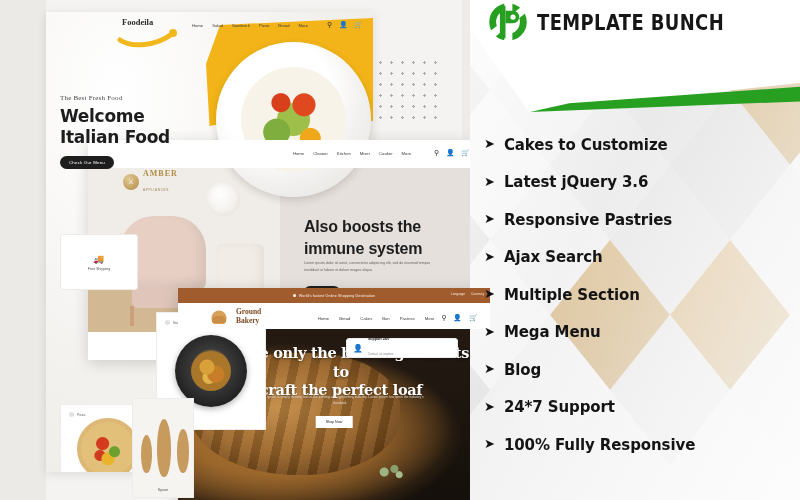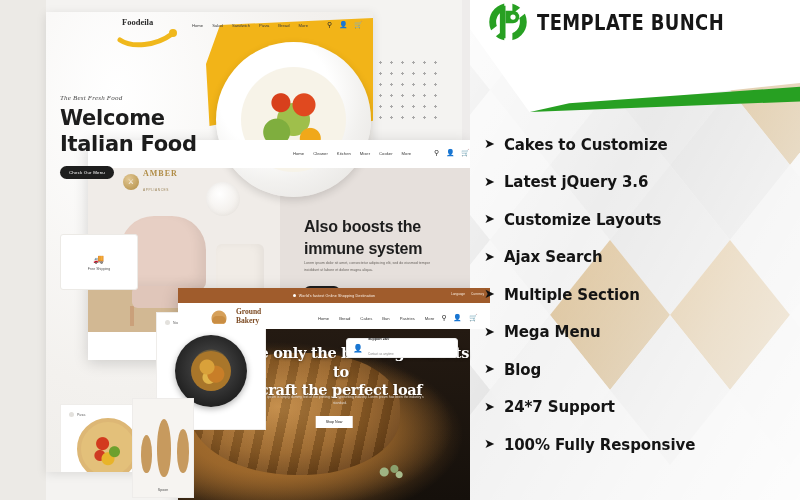--- a/index.html
+++ b/index.html
@@ -142,26 +142,26 @@
       radial-gradient(circle at 60% 36%, #e0491f 0 11px, transparent 12px),
       radial-gradient(circle at 66% 68%, #f0a81a 0 10px, transparent 11px),
       radial-gradient(circle at 38% 34%, #d8401c 0 9px, transparent 10px),
       radial-gradient(circle at 50% 50%, #9fbf4b 0 16px, transparent 17px),
       #f7f3e8;
   }
   .mk1-hero {
     position:absolute; left:14px; top:82px; z-index:4; width:180px;
   }
   .mk1-kicker {
-    font-family:"Liberation Serif", serif; font-style:italic;
+    font-family:"Liberation Serif", serif; 
     font-size:7px; color:#4a4a4a; margin-bottom:4px; letter-spacing:.2px;
   }
   .mk1-title {
     font-family:"DejaVu Sans", sans-serif;
-    font-size:21px; font-weight:bold; color:#1d1d1d; line-height:1.22;
+    font-size:17px; font-weight:bold; color:#1d1d1d; line-height:1.22;
     letter-spacing:-.3px;
   }
   .mk1-btn {
     margin-top:9px; display:inline-block;
     background:#1e1e1e; color:#fff; font-size:4.4px;
     padding:4px 9px; border-radius:10px; letter-spacing:.2px;
   }
   .mk1-card {
     position:absolute; left:14px; top:222px; width:78px; height:56px; z-index:4;
     background:#fff; border:1px solid #eceae6; border-radius:3px;
@@ -601,21 +601,21 @@
         <div class="feature-row">
           <span class="feature-arrow">➤</span>
           <span class="feature-label">Cakes to Customize</span>
         </div>
         <div class="feature-row">
           <span class="feature-arrow">➤</span>
           <span class="feature-label">Latest jQuery 3.6</span>
         </div>
         <div class="feature-row">
           <span class="feature-arrow">➤</span>
-          <span class="feature-label">Customize Layouts</span>
+          <span class="feature-label">Responsive Pastries</span>
         </div>
         <div class="feature-row">
           <span class="feature-arrow">➤</span>
           <span class="feature-label">Ajax Search</span>
         </div>
         <div class="feature-row">
           <span class="feature-arrow">➤</span>
           <span class="feature-label">Multiple Section</span>
         </div>
         <div class="feature-row">

